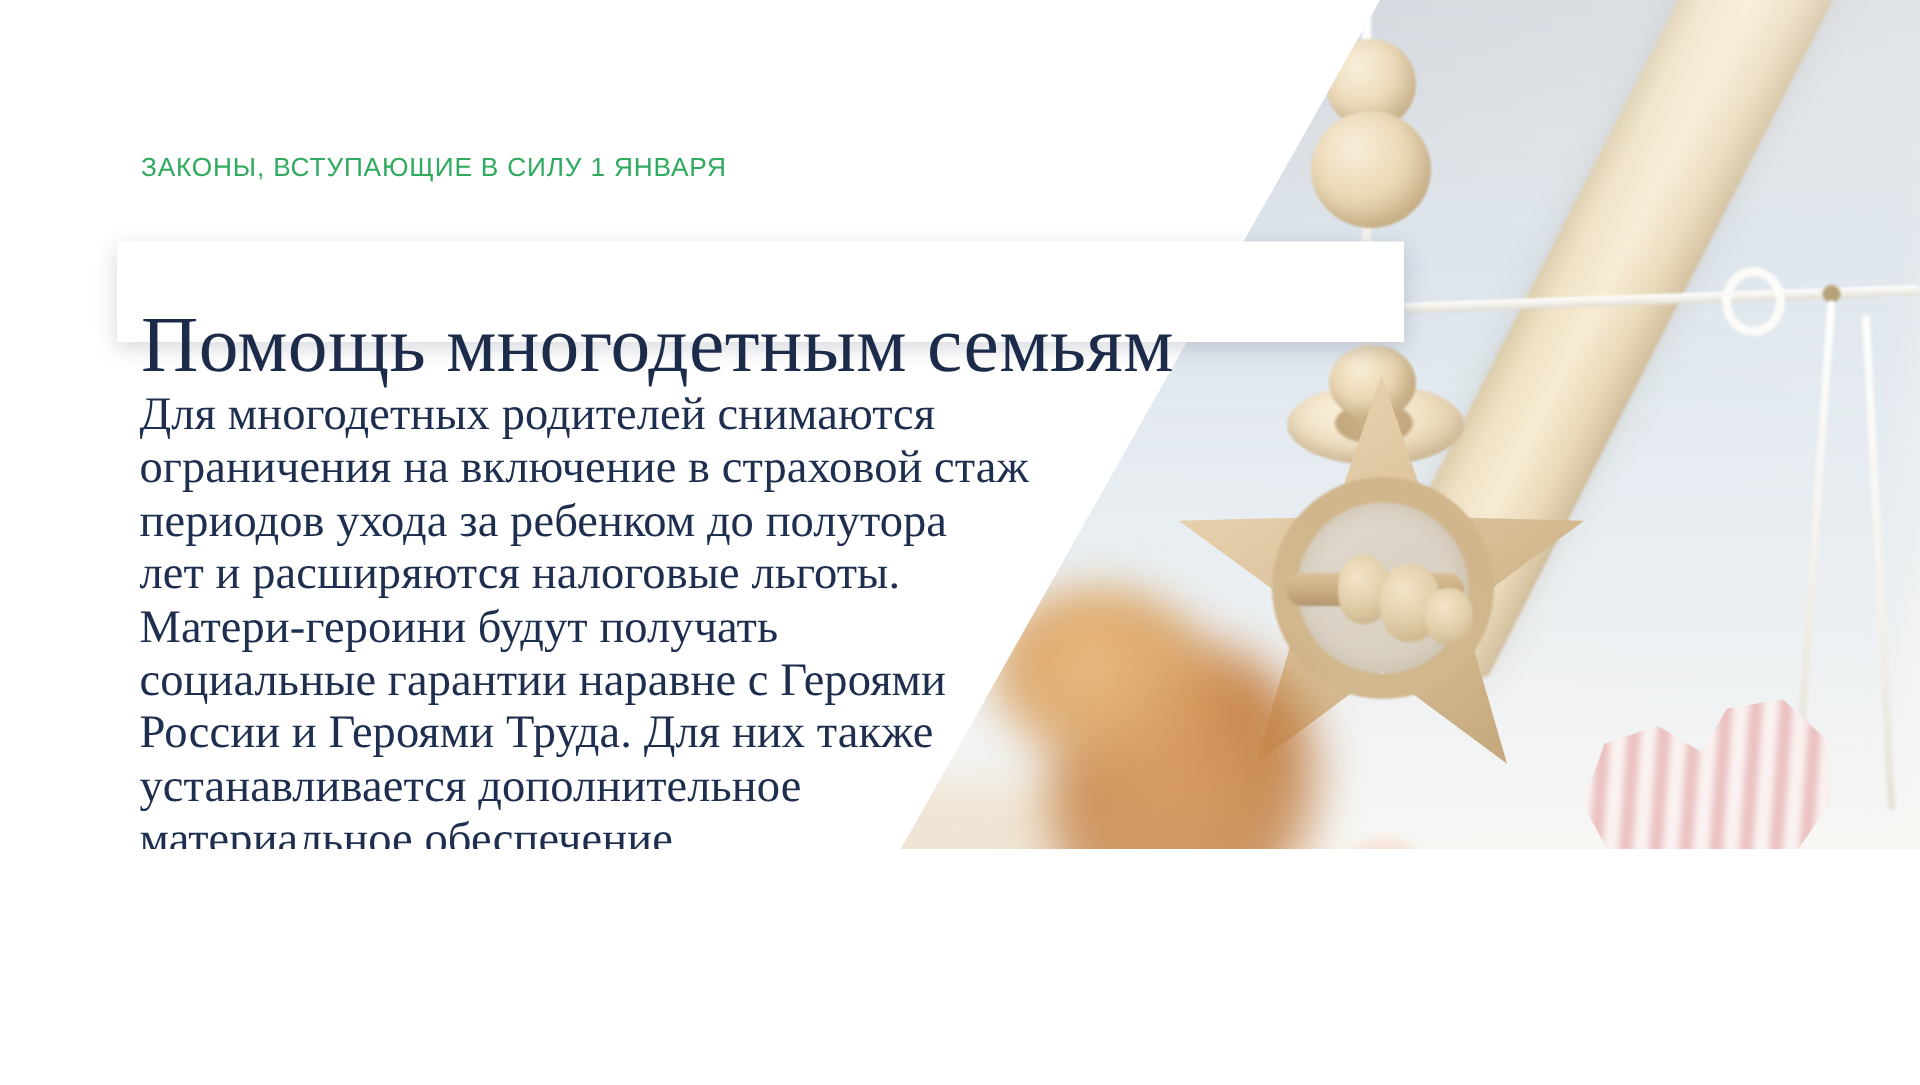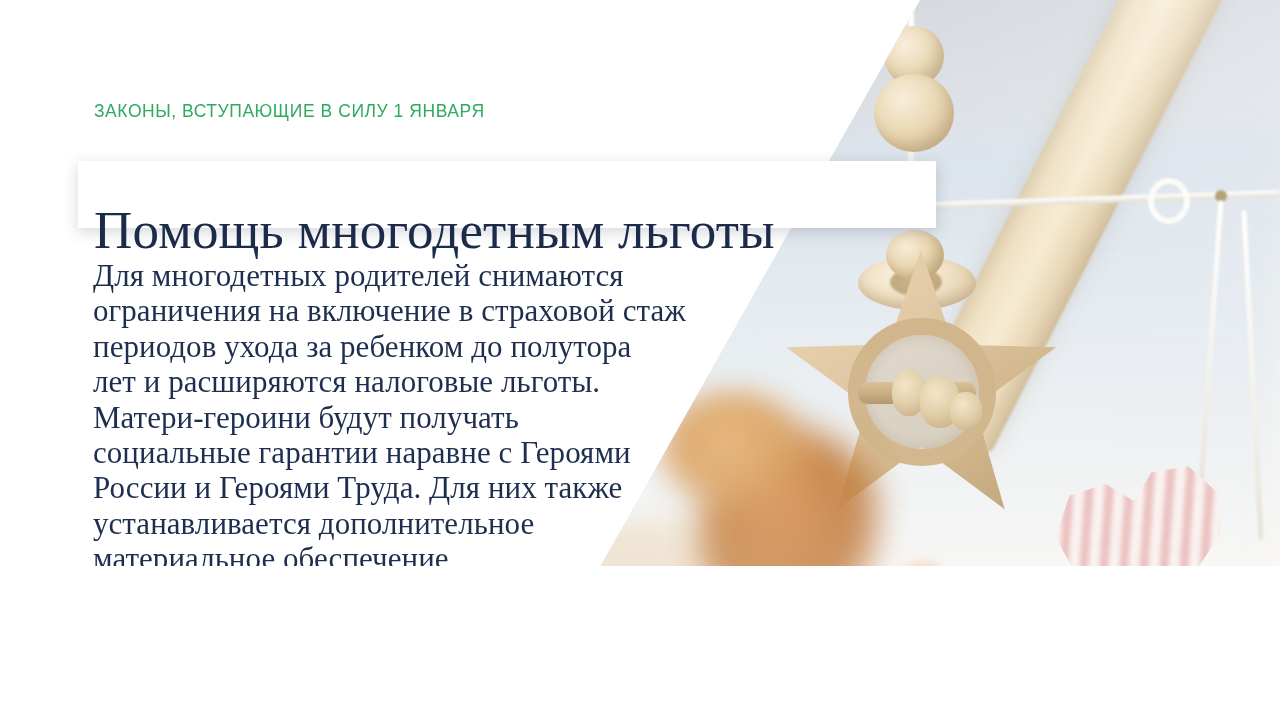--- a/index.html
+++ b/index.html
@@ -365,21 +365,21 @@
     <div class="blob-amber-2"></div>
     <div class="blob-amber-3"></div>
     <div class="blob-amber-4"></div>
 
     <div class="wash"></div>
   </div>
 
   <div class="eyebrow">ЗАКОНЫ, ВСТУПАЮЩИЕ В СИЛУ 1 ЯНВАРЯ</div>
 
   <div class="headline-band"></div>
-  <h1 class="headline-text">Помощь многодетным льготы</h1>
+  <h1 class="headline-text">Помощь многодетным семьям</h1>
 
   <div class="body-text">Для многодетных родителей снимаются
 ограничения на включение в страховой стаж
 периодов ухода за ребенком до полутора
 лет и расширяются налоговые льготы.
 Матери-героини будут получать
 социальные гарантии наравне с Героями
 России и Героями Труда. Для них также
 устанавливается дополнительное
 материальное обеспечение

